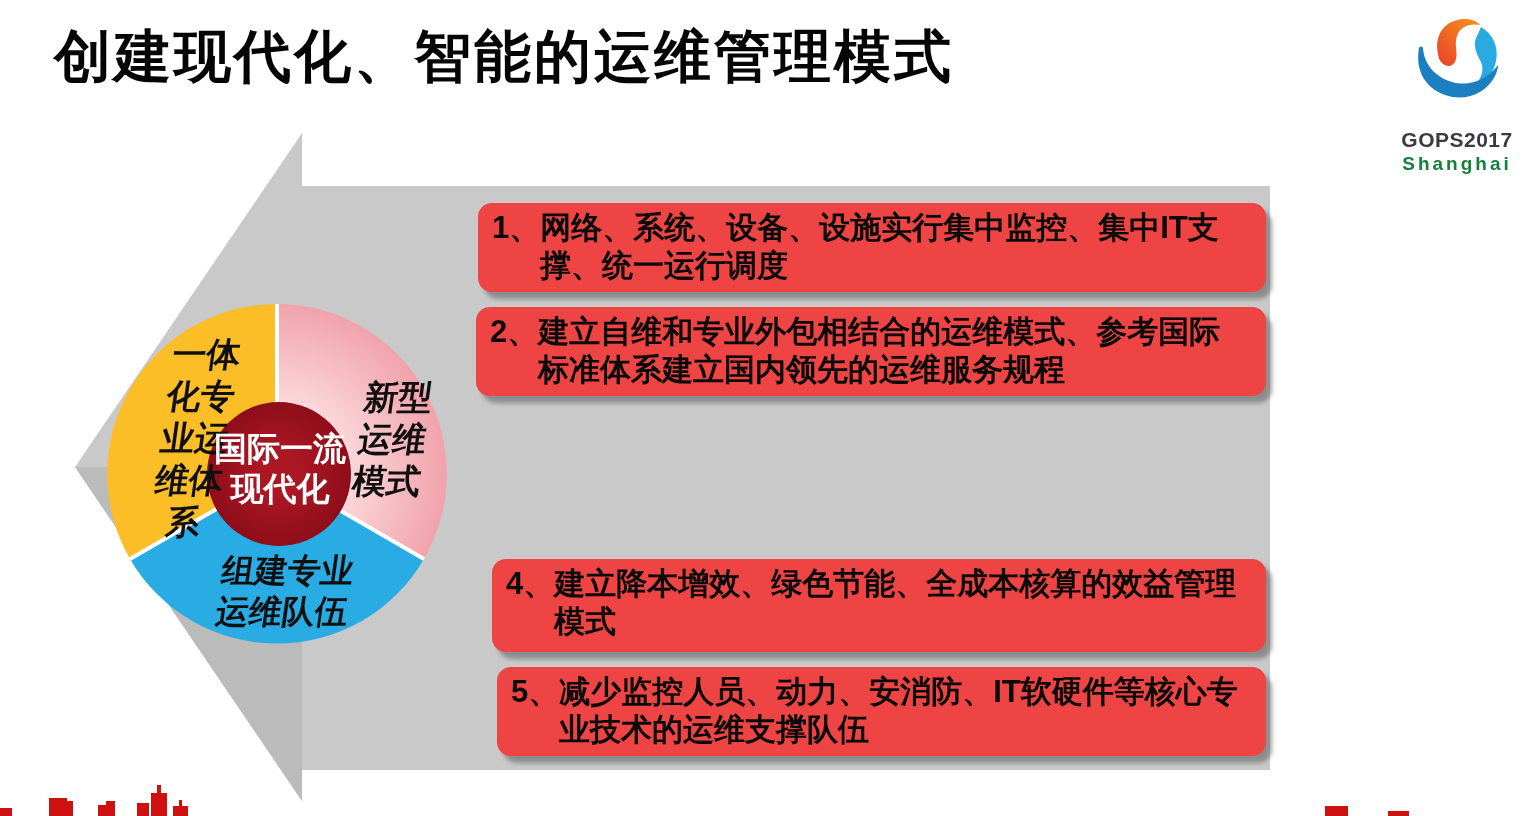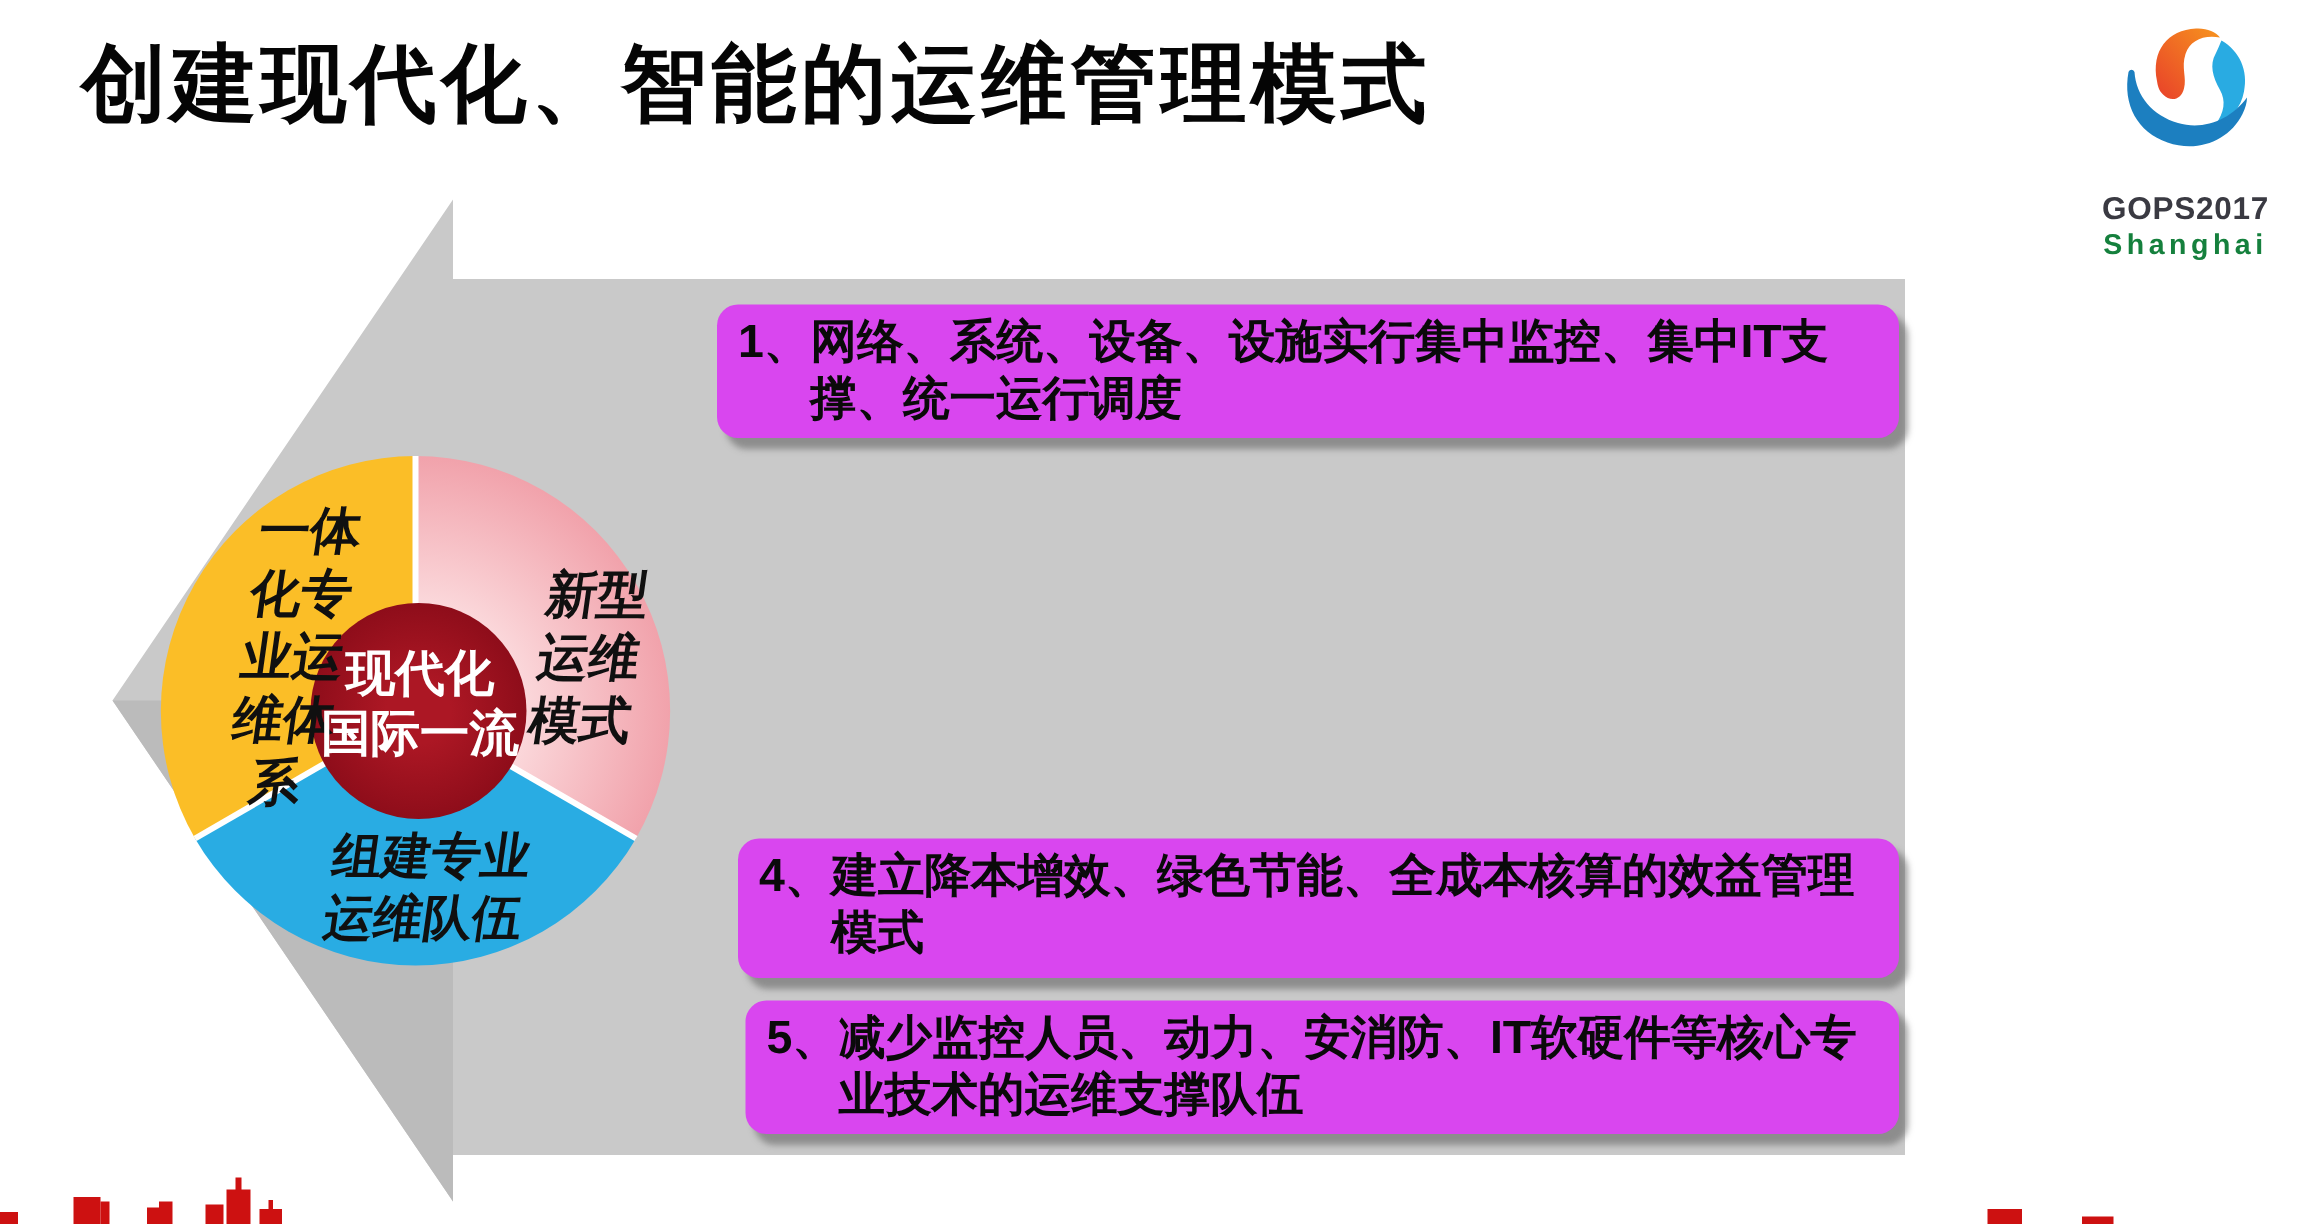--- a/index.html
+++ b/index.html
@@ -14,21 +14,21 @@
   .logo-city{font-size:19px;font-weight:600;color:#15803d;letter-spacing:3px;margin-top:1px;}
   
   .art{position:absolute;left:0;top:0;z-index:0;}
   
   .seg-label{position:absolute;z-index:2;font-weight:800;color:#101010;text-align:center;
          transform:skewX(-8deg);font-size:34px;line-height:42px;}
   .seg-label.blue{font-size:33px;line-height:41px;}
   .center-label{position:absolute;z-index:2;left:199px;top:429px;width:162px;text-align:center;
          color:#ffffff;font-weight:800;font-size:33px;line-height:40px;}
   
-  .pbox{position:absolute;z-index:2;background:#d946ef;border-radius:14px;box-sizing:border-box;
+  .pbox{position:absolute;z-index:2;background:#ef4444;border-radius:14px;box-sizing:border-box;
         padding:6px 28px 6px 14px;box-shadow:6px 7px 4px rgba(105,105,105,.62);
         font-size:31px;font-weight:800;line-height:38px;color:#0a0a0a;}
   .ptext{padding-left:48px;text-indent:-48px;}
   .pnum{display:inline;}
   .pnote{font-size:23px;line-height:30px;font-weight:800;}
   
   .sky{position:absolute;z-index:1;}
 </style>
 </head>
 <body>
@@ -94,28 +94,31 @@
   <div class="seg-label" style="left:325px;top:376px;width:135px;">
     <div>新型</div>
     <div>运维</div>
     <div>模式</div>
   </div>
   <div class="seg-label blue" style="left:190px;top:550px;width:190px;">
     <div>组建专业</div>
     <div>运维队伍</div>
   </div>
   <div class="center-label">
+    <div>国际一流</div>
     <div>现代化</div>
-    <div>国际一流</div>
   </div>
 
   <div class="pbox" style="left:478px;top:203px;width:788px;min-height:89px;">
     <div class="ptext"><span class="pnum">1、</span><span>网络、系统、设备、设施实行集中监控、集中IT支撑、统一运行调度</span></div>
   </div>
 
+  <div class="pbox" style="left:476px;top:307px;width:790px;min-height:89px;">
+    <div class="ptext"><span class="pnum">2、</span><span>建立自维和专业外包相结合的运维模式、参考国际标准体系建立国内领先的运维服务规程</span></div>
+  </div>
 
 
   <div class="pbox" style="left:492px;top:559px;width:774px;min-height:93px;">
     <div class="ptext"><span class="pnum">4、</span><span>建立降本增效、绿色节能、全成本核算的效益管理模式</span></div>
   </div>
 
   <div class="pbox" style="left:497px;top:667px;width:769px;min-height:89px;">
     <div class="ptext"><span class="pnum">5、</span><span>减少监控人员、动力、安消防、IT软硬件等核心专业技术的运维支撑队伍</span></div>
   </div>
 

